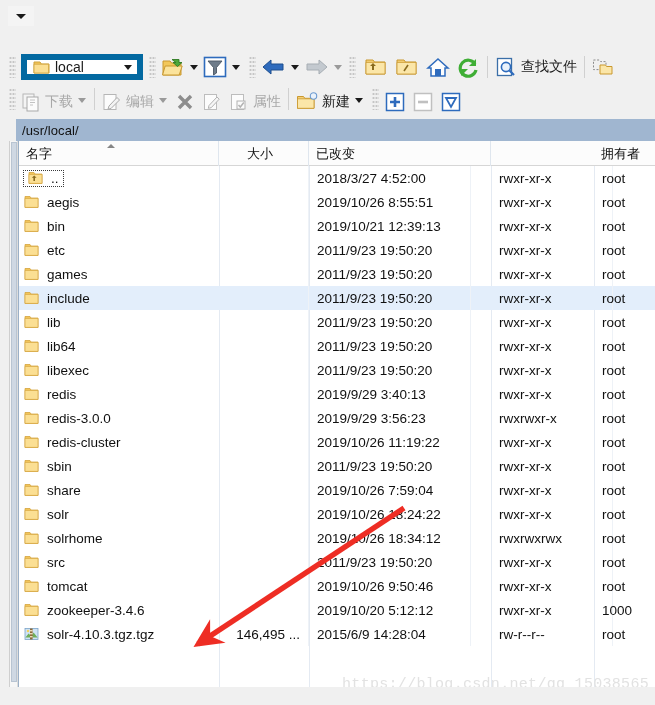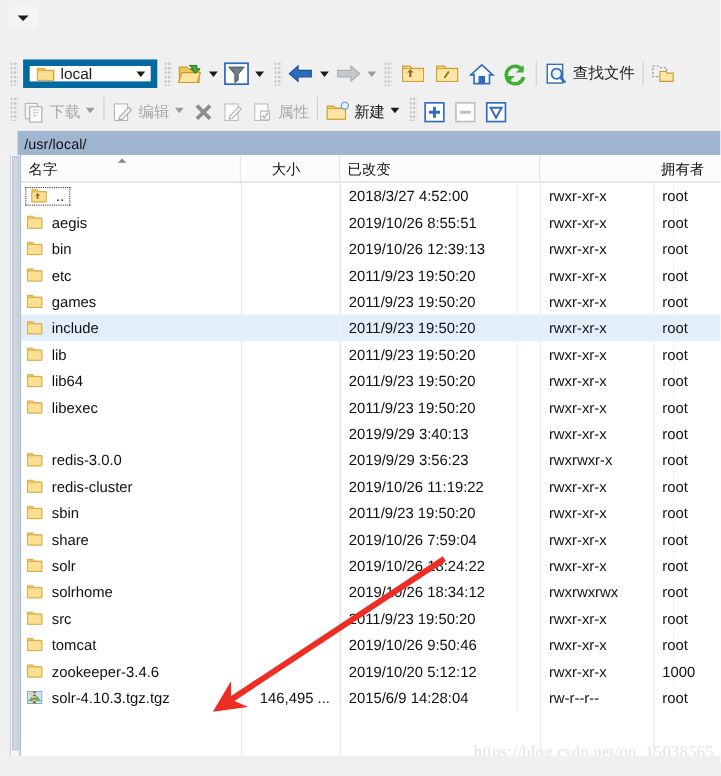--- a/index.html
+++ b/index.html
@@ -158,21 +158,21 @@
   .collines { position: absolute; left: 0; top: 25px; right: 0; bottom: 0; pointer-events: none; }
   .collines i { position: absolute; top: 0; bottom: 0; width: 1px; background: #e4eaf2; }
 
   
   .ico { display: inline-block; flex: none; line-height: 0; }
 
   
   .watermark {
     position: absolute; right: 6px; bottom: 12px;
     font-size: 15px; color: #e2e2e2; letter-spacing: .3px; white-space: nowrap;
-    font-family: Liberation Serif, serif;
+    font-family: Liberation Mono, monospace;
   }
   
   .bottomstrip {
     position: absolute; left: 0; top: 687px; width: 655px; height: 18px;
     background: #f0f0f0; overflow: hidden;
   }
   
   .annot { position: absolute; left: 0; top: 0; width: 655px; height: 705px; pointer-events: none; }
 </style>
 </head>
@@ -480,21 +480,21 @@
             <div class="cell name">
               <span class="namewrap">
                 <span class="ico"><svg width="16" height="14" viewBox="0 0 16 14">
                     <path d="M1 1.5h5l1.1 1.6H14v9.4H1z" fill="#f5c75c" stroke="#d4a53f" stroke-width=".8"></path>
                     <path d="M1 3.4h13v9H1z" fill="#fbdf93" stroke="#d4a53f" stroke-width=".7"></path>
                   </svg></span>
                 <span class="nm">bin</span>
               </span>
             </div>
             <div class="cell size"></div>
-            <div class="cell date">2019/10/26 12:39:13</div>
+            <div class="cell date">2019/10/21 12:39:13</div>
             <div class="cell perm">rwxr-xr-x</div>
             <div class="cell owner">root</div>
           </div>
           <div class="row">
             <div class="cell name">
               <span class="namewrap">
                 <span class="ico"><svg width="16" height="14" viewBox="0 0 16 14">
                     <path d="M1 1.5h5l1.1 1.6H14v9.4H1z" fill="#f5c75c" stroke="#d4a53f" stroke-width=".8"></path>
                     <path d="M1 3.4h13v9H1z" fill="#fbdf93" stroke="#d4a53f" stroke-width=".7"></path>
                   </svg></span>
@@ -575,20 +575,29 @@
                   </svg></span>
                 <span class="nm">libexec</span>
               </span>
             </div>
             <div class="cell size"></div>
             <div class="cell date">2011/9/23 19:50:20</div>
             <div class="cell perm">rwxr-xr-x</div>
             <div class="cell owner">root</div>
           </div>
           <div class="row">
+            <div class="cell name">
+              <span class="namewrap">
+                <span class="ico"><svg width="16" height="14" viewBox="0 0 16 14">
+                    <path d="M1 1.5h5l1.1 1.6H14v9.4H1z" fill="#f5c75c" stroke="#d4a53f" stroke-width=".8"></path>
+                    <path d="M1 3.4h13v9H1z" fill="#fbdf93" stroke="#d4a53f" stroke-width=".7"></path>
+                  </svg></span>
+                <span class="nm">redis</span>
+              </span>
+            </div>
             <div class="cell size"></div>
             <div class="cell date">2019/9/29 3:40:13</div>
             <div class="cell perm">rwxr-xr-x</div>
             <div class="cell owner">root</div>
           </div>
           <div class="row">
             <div class="cell name">
               <span class="namewrap">
                 <span class="ico"><svg width="16" height="14" viewBox="0 0 16 14">
                     <path d="M1 1.5h5l1.1 1.6H14v9.4H1z" fill="#f5c75c" stroke="#d4a53f" stroke-width=".8"></path>

